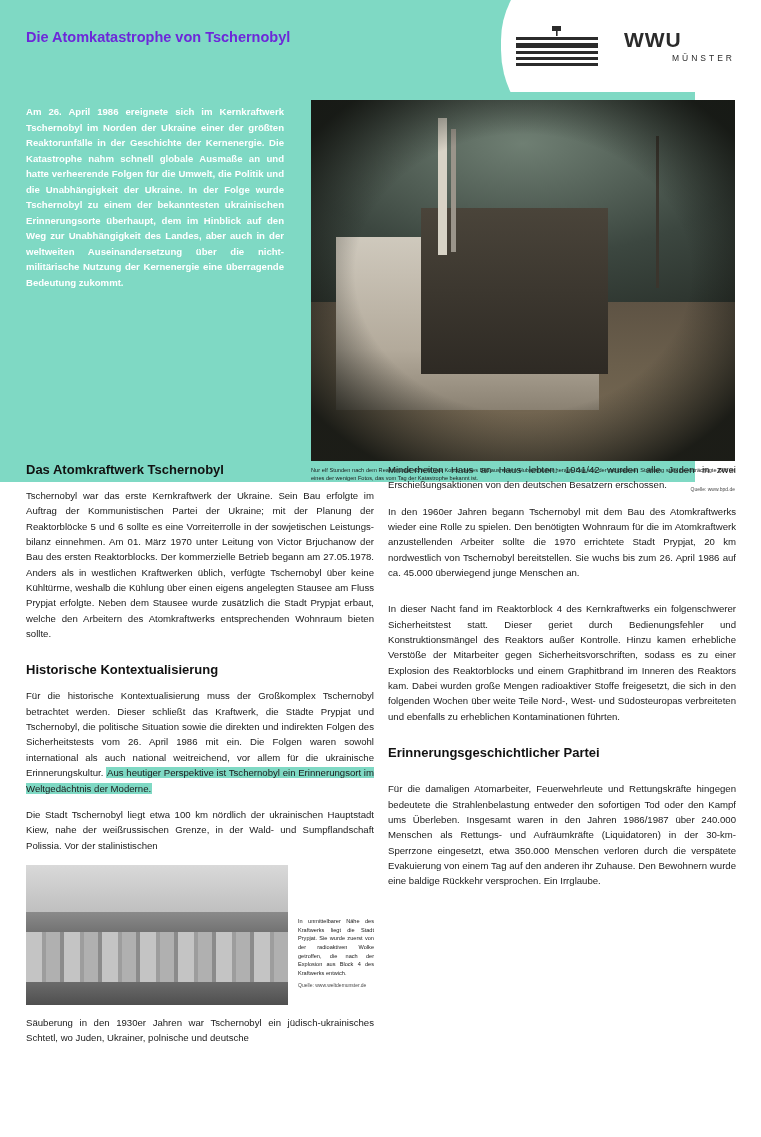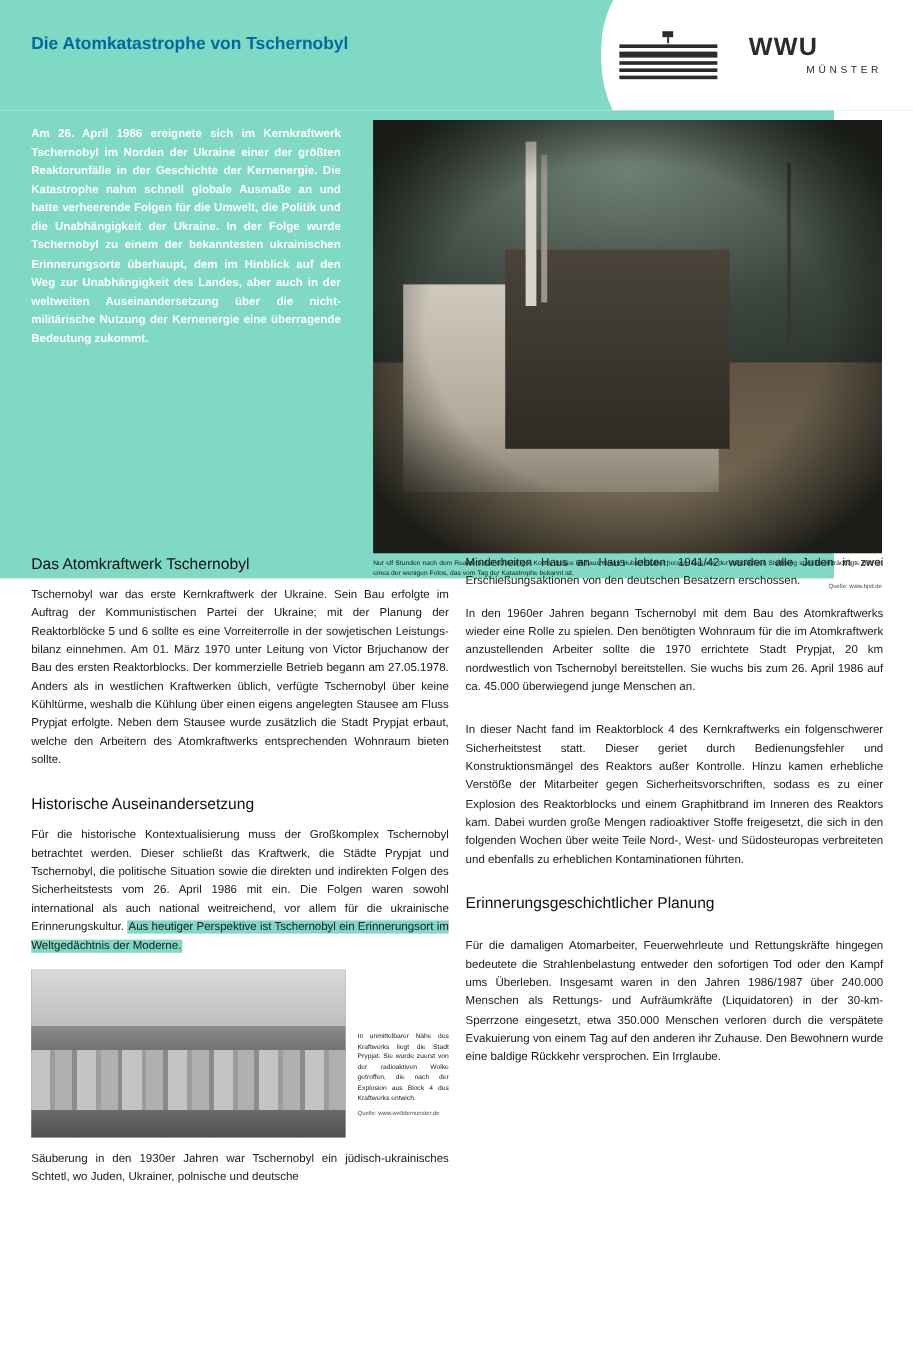--- a/index.html
+++ b/index.html
@@ -49,21 +49,21 @@
     font-size: 25px;
     font-weight: bold;
     letter-spacing: 0.6px;
     color: #ffffff;
     margin: 0;
     line-height: 1.05;
   }
   .header-subtitle {
     font-size: 14.5px;
     font-weight: bold;
-    color: #0369a1;
+    color: #6d28d9;
     margin: 6px 0 0 0;
     line-height: 1.1;
   }
   .logo {
     position: absolute;
     right: 26px;
     top: 24px;
     display: flex;
     align-items: center;
     gap: 26px;
@@ -203,21 +203,21 @@
   .col {
     position: absolute;
     top: 0;
     width: 348px;
   }
   .col-left { left: 26px; }
   .col-right { left: 388px; }
 
   h2.section-title {
     font-size: 13px;
-    font-weight: normal;
+    font-weight: bold;
     margin: 0 0 11px 0;
     color: #111111;
   }
   p.body-text {
     font-size: 9.6px;
     line-height: 1.6;
     text-align: justify;
     margin: 0 0 11px 0;
     color: #1a1a1a;
   }
@@ -334,23 +334,24 @@
   </div>
 
   <div class="body-area">
 
     <div class="col col-left">
       <h2 class="section-title">Das Atomkraftwerk Tschernobyl</h2>
       <p class="body-text">Tschernobyl war das erste Kernkraftwerk der Ukraine. Sein Bau erfolgte im Auftrag der Kommunistischen Partei der Ukraine; mit der Planung der Reaktorblöcke 5 und 6 sollte es eine Vorreiterrolle in der sowjetischen Leistungs-bilanz einnehmen. Am 01. März 1970 unter Leitung von Victor Brjuchanow der Bau des ersten Reaktorblocks. Der kommerzielle Betrieb begann am 27.05.1978. Anders als in westlichen Kraftwerken üblich, verfügte Tschernobyl über keine Kühltürme, weshalb die Kühlung über einen eigens angelegten Stausee am Fluss Prypjat erfolgte. Neben dem Stausee wurde zusätzlich die Stadt Prypjat erbaut, welche den Arbeitern des Atomkraftwerks entsprechenden Wohnraum bieten sollte.</p>
 
       <div class="spacer-10"></div>
 
-      <h2 class="section-title">Historische Auseinandersetzung</h2>
+      <h2 class="section-title">Historische Kontextualisierung</h2>
       <p class="body-text"><span>Für die historische Kontextualisierung muss der Großkomplex Tschernobyl betrachtet werden. Dieser schließt das Kraftwerk, die Städte Prypjat und Tschernobyl, die politische Situation sowie die direkten und indirekten Folgen des Sicherheitstests vom 26. April 1986 mit ein. Die Folgen waren sowohl international als auch national weitreichend, vor allem für die ukrainische Erinnerungskultur. </span><span class="hl">Aus heutiger Perspektive ist Tschernobyl ein Erinnerungsort im Weltgedächtnis der Moderne.</span></p>
 
+      <p class="body-text">Die Stadt Tschernobyl liegt etwa 100 km nördlich der ukrainischen Hauptstadt Kiew, nahe der weißrussischen Grenze, in der Wald- und Sumpflandschaft Polissia. Vor der stalinistischen</p>
 
       <div class="photo-bottom-wrap">
         <div class="photo-bottom">
           <div class="bsky"></div>
           <div class="btrees"></div>
           <div class="bblocks"></div>
           <div class="bfront"></div>
         </div>
         <div class="photo-bottom-caption">
           <div>In unmittelbarer Nähe des Kraftwerks liegt die Stadt Prypjat. Sie wurde zuerst von der radioaktiven Wolke getroffen, die nach der Explosion aus Block 4 des Kraftwerks entwich.</div>
@@ -362,21 +363,21 @@
     </div>
 
     <div class="col col-right">
       <p class="body-text">Minderheiten Haus an Haus lebten. 1941/42 wurden alle Juden in zwei Erschießungsaktionen von den deutschen Besatzern erschossen.</p>
       <p class="body-text">In den 1960er Jahren begann Tschernobyl mit dem Bau des Atomkraftwerks wieder eine Rolle zu spielen. Den benötigten Wohnraum für die im Atomkraftwerk anzustellenden Arbeiter sollte die 1970 errichtete Stadt Prypjat, 20 km nordwestlich von Tschernobyl bereitstellen. Sie wuchs bis zum 26. April 1986  auf ca. 45.000 überwiegend junge Menschen an.</p>
       <div class="spacer-10"></div>
       <p class="body-text">In dieser Nacht fand im Reaktorblock 4 des Kernkraftwerks ein folgenschwerer Sicherheitstest statt. Dieser geriet durch Bedienungsfehler und Konstruktionsmängel des Reaktors außer Kontrolle. Hinzu kamen erhebliche Verstöße der Mitarbeiter gegen Sicherheitsvorschriften, sodass es zu einer Explosion des Reaktorblocks und einem Graphitbrand im Inneren des Reaktors kam. Dabei wurden große Mengen radioaktiver Stoffe freigesetzt, die sich in den folgenden Wochen über weite Teile Nord-, West- und Südosteuropas verbreiteten und ebenfalls zu erheblichen Kontaminationen führten.</p>
 
       <div class="spacer-10"></div>
 
-      <h2 class="section-title">Erinnerungsgeschichtlicher Planung</h2>
+      <h2 class="section-title">Erinnerungsgeschichtlicher Partei</h2>
 
       <div class="spacer-10"></div>
 
       <p class="body-text">Für die damaligen Atomarbeiter, Feuerwehrleute und Rettungskräfte hingegen bedeutete die Strahlenbelastung entweder den sofortigen Tod oder den Kampf ums Überleben. Insgesamt waren in den Jahren 1986/1987 über 240.000 Menschen als Rettungs- und Aufräumkräfte (Liquidatoren) in der 30-km-Sperrzone eingesetzt, etwa 350.000 Menschen verloren durch die verspätete Evakuierung von einem Tag auf den anderen ihr Zuhause. Den Bewohnern wurde eine baldige Rückkehr versprochen. Ein Irrglaube.</p>
     </div>
 
   </div>
 </div>
 
 </body></html>

